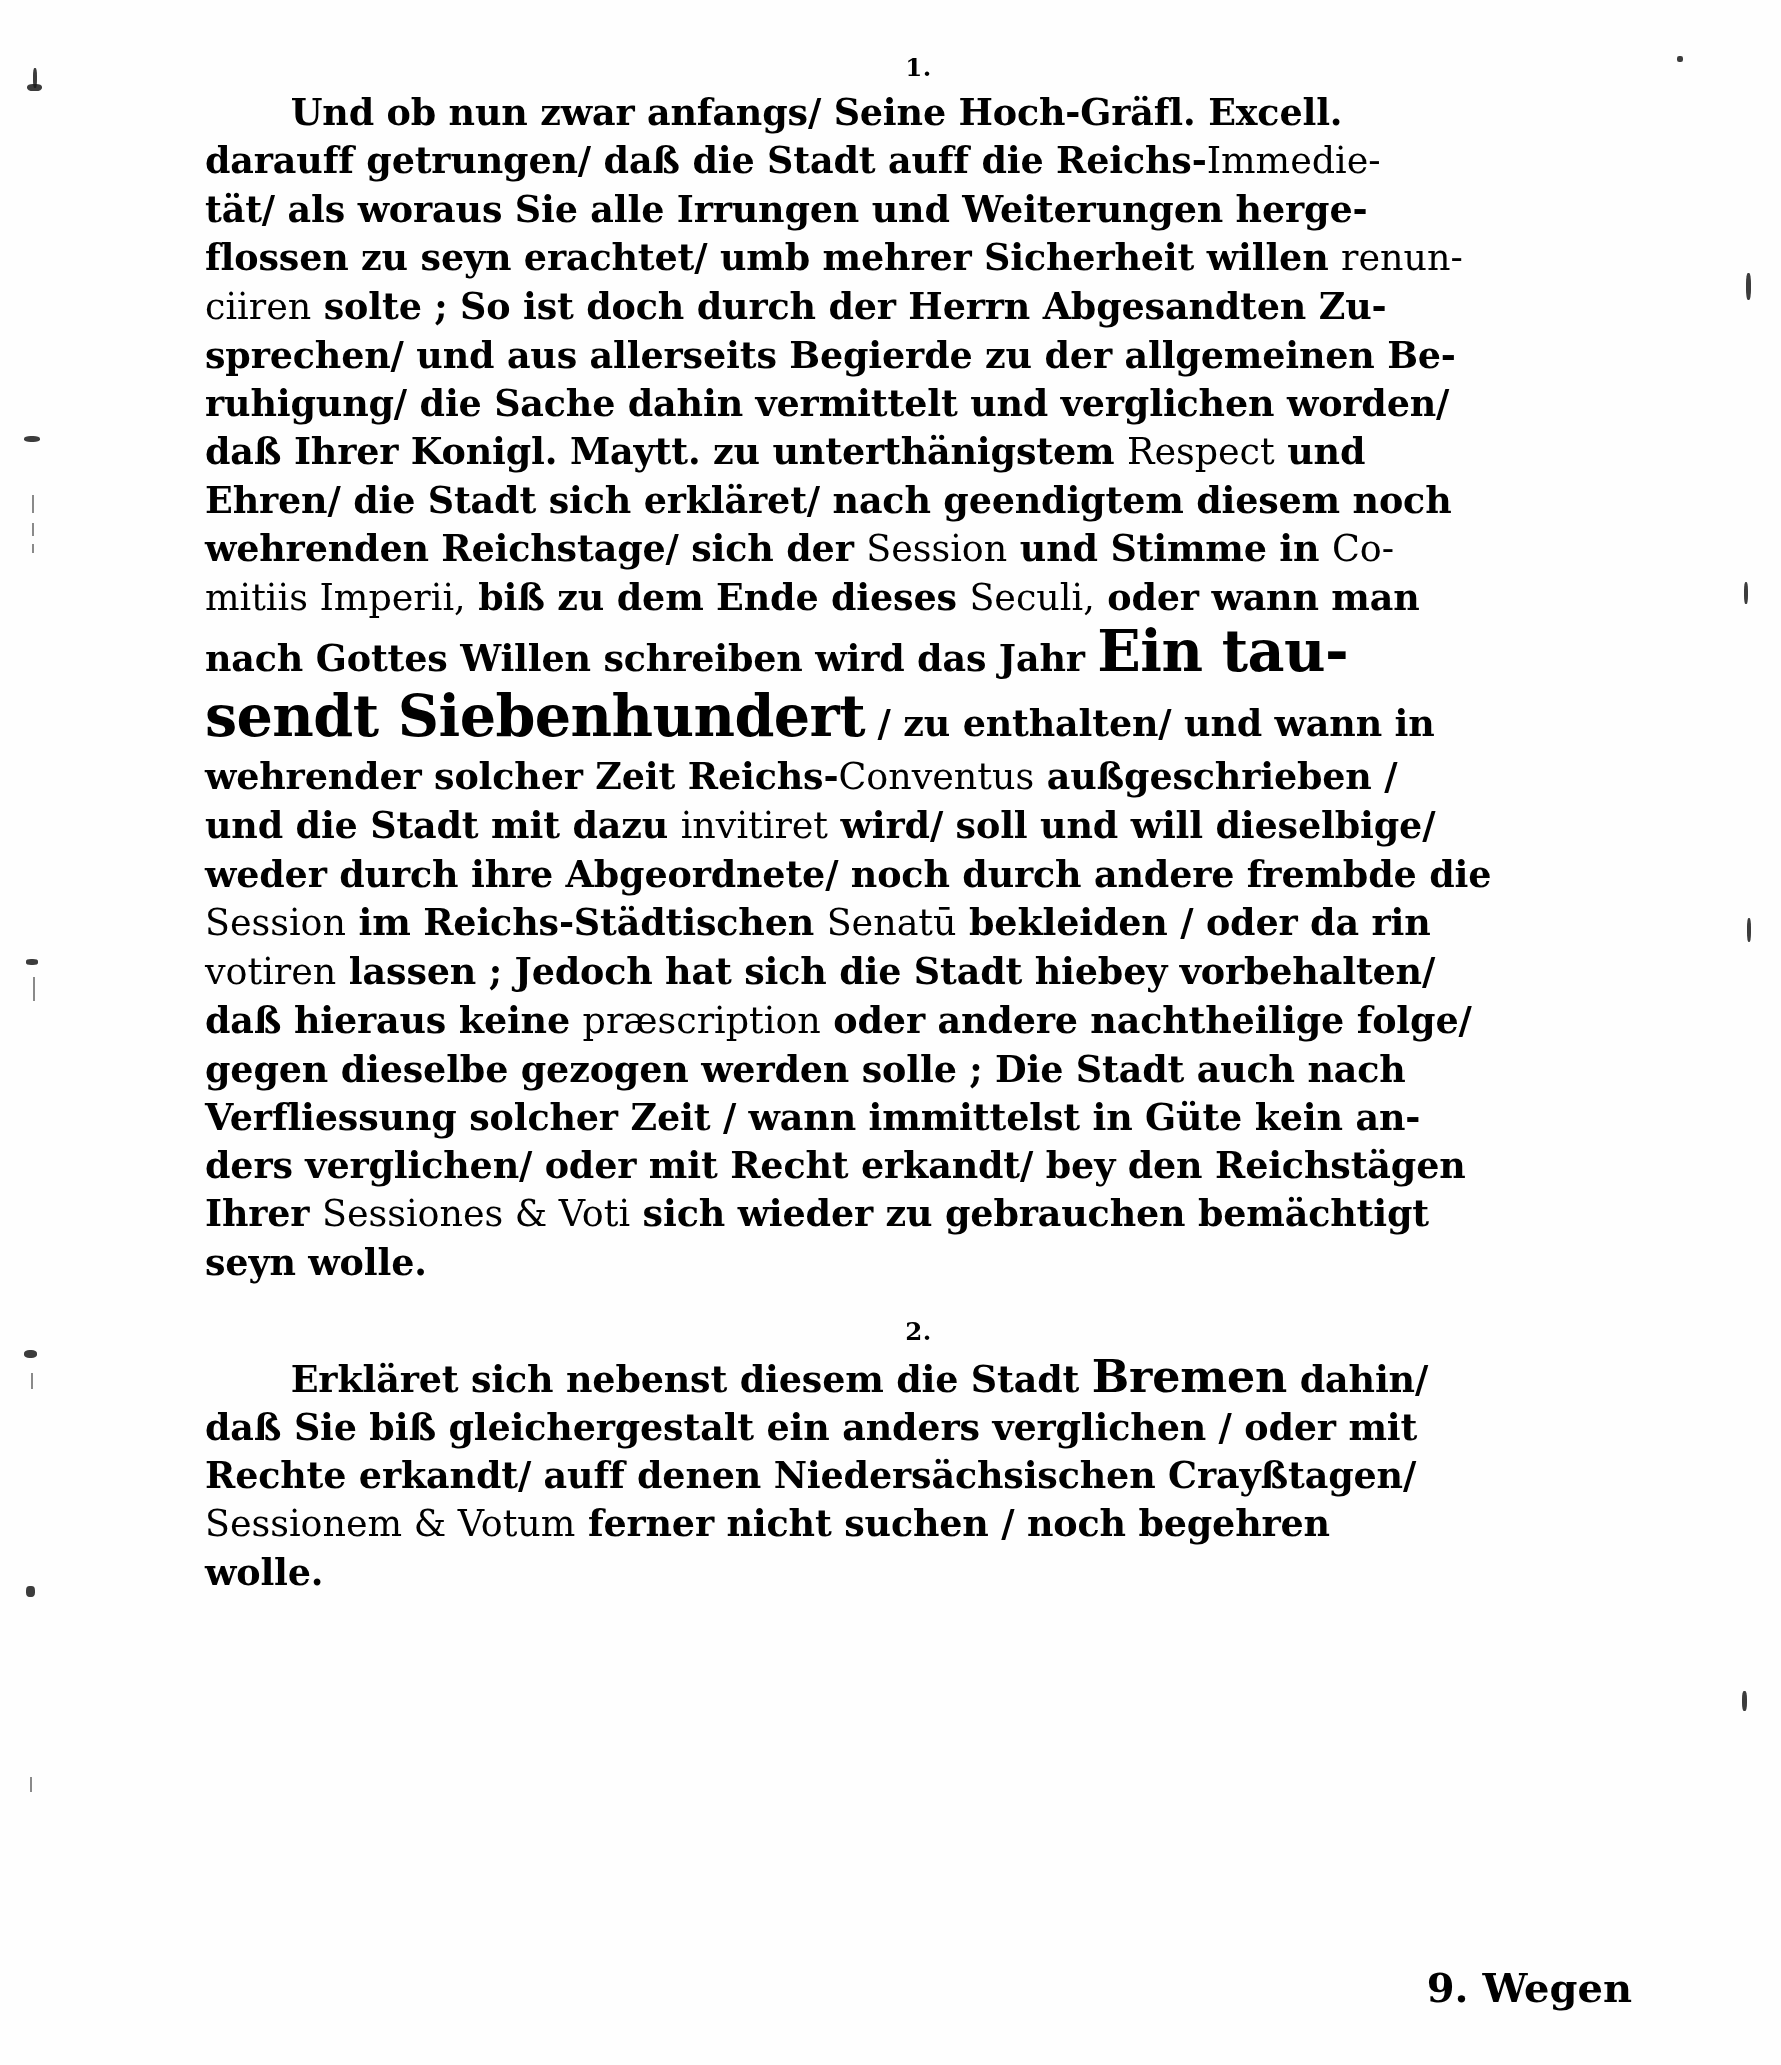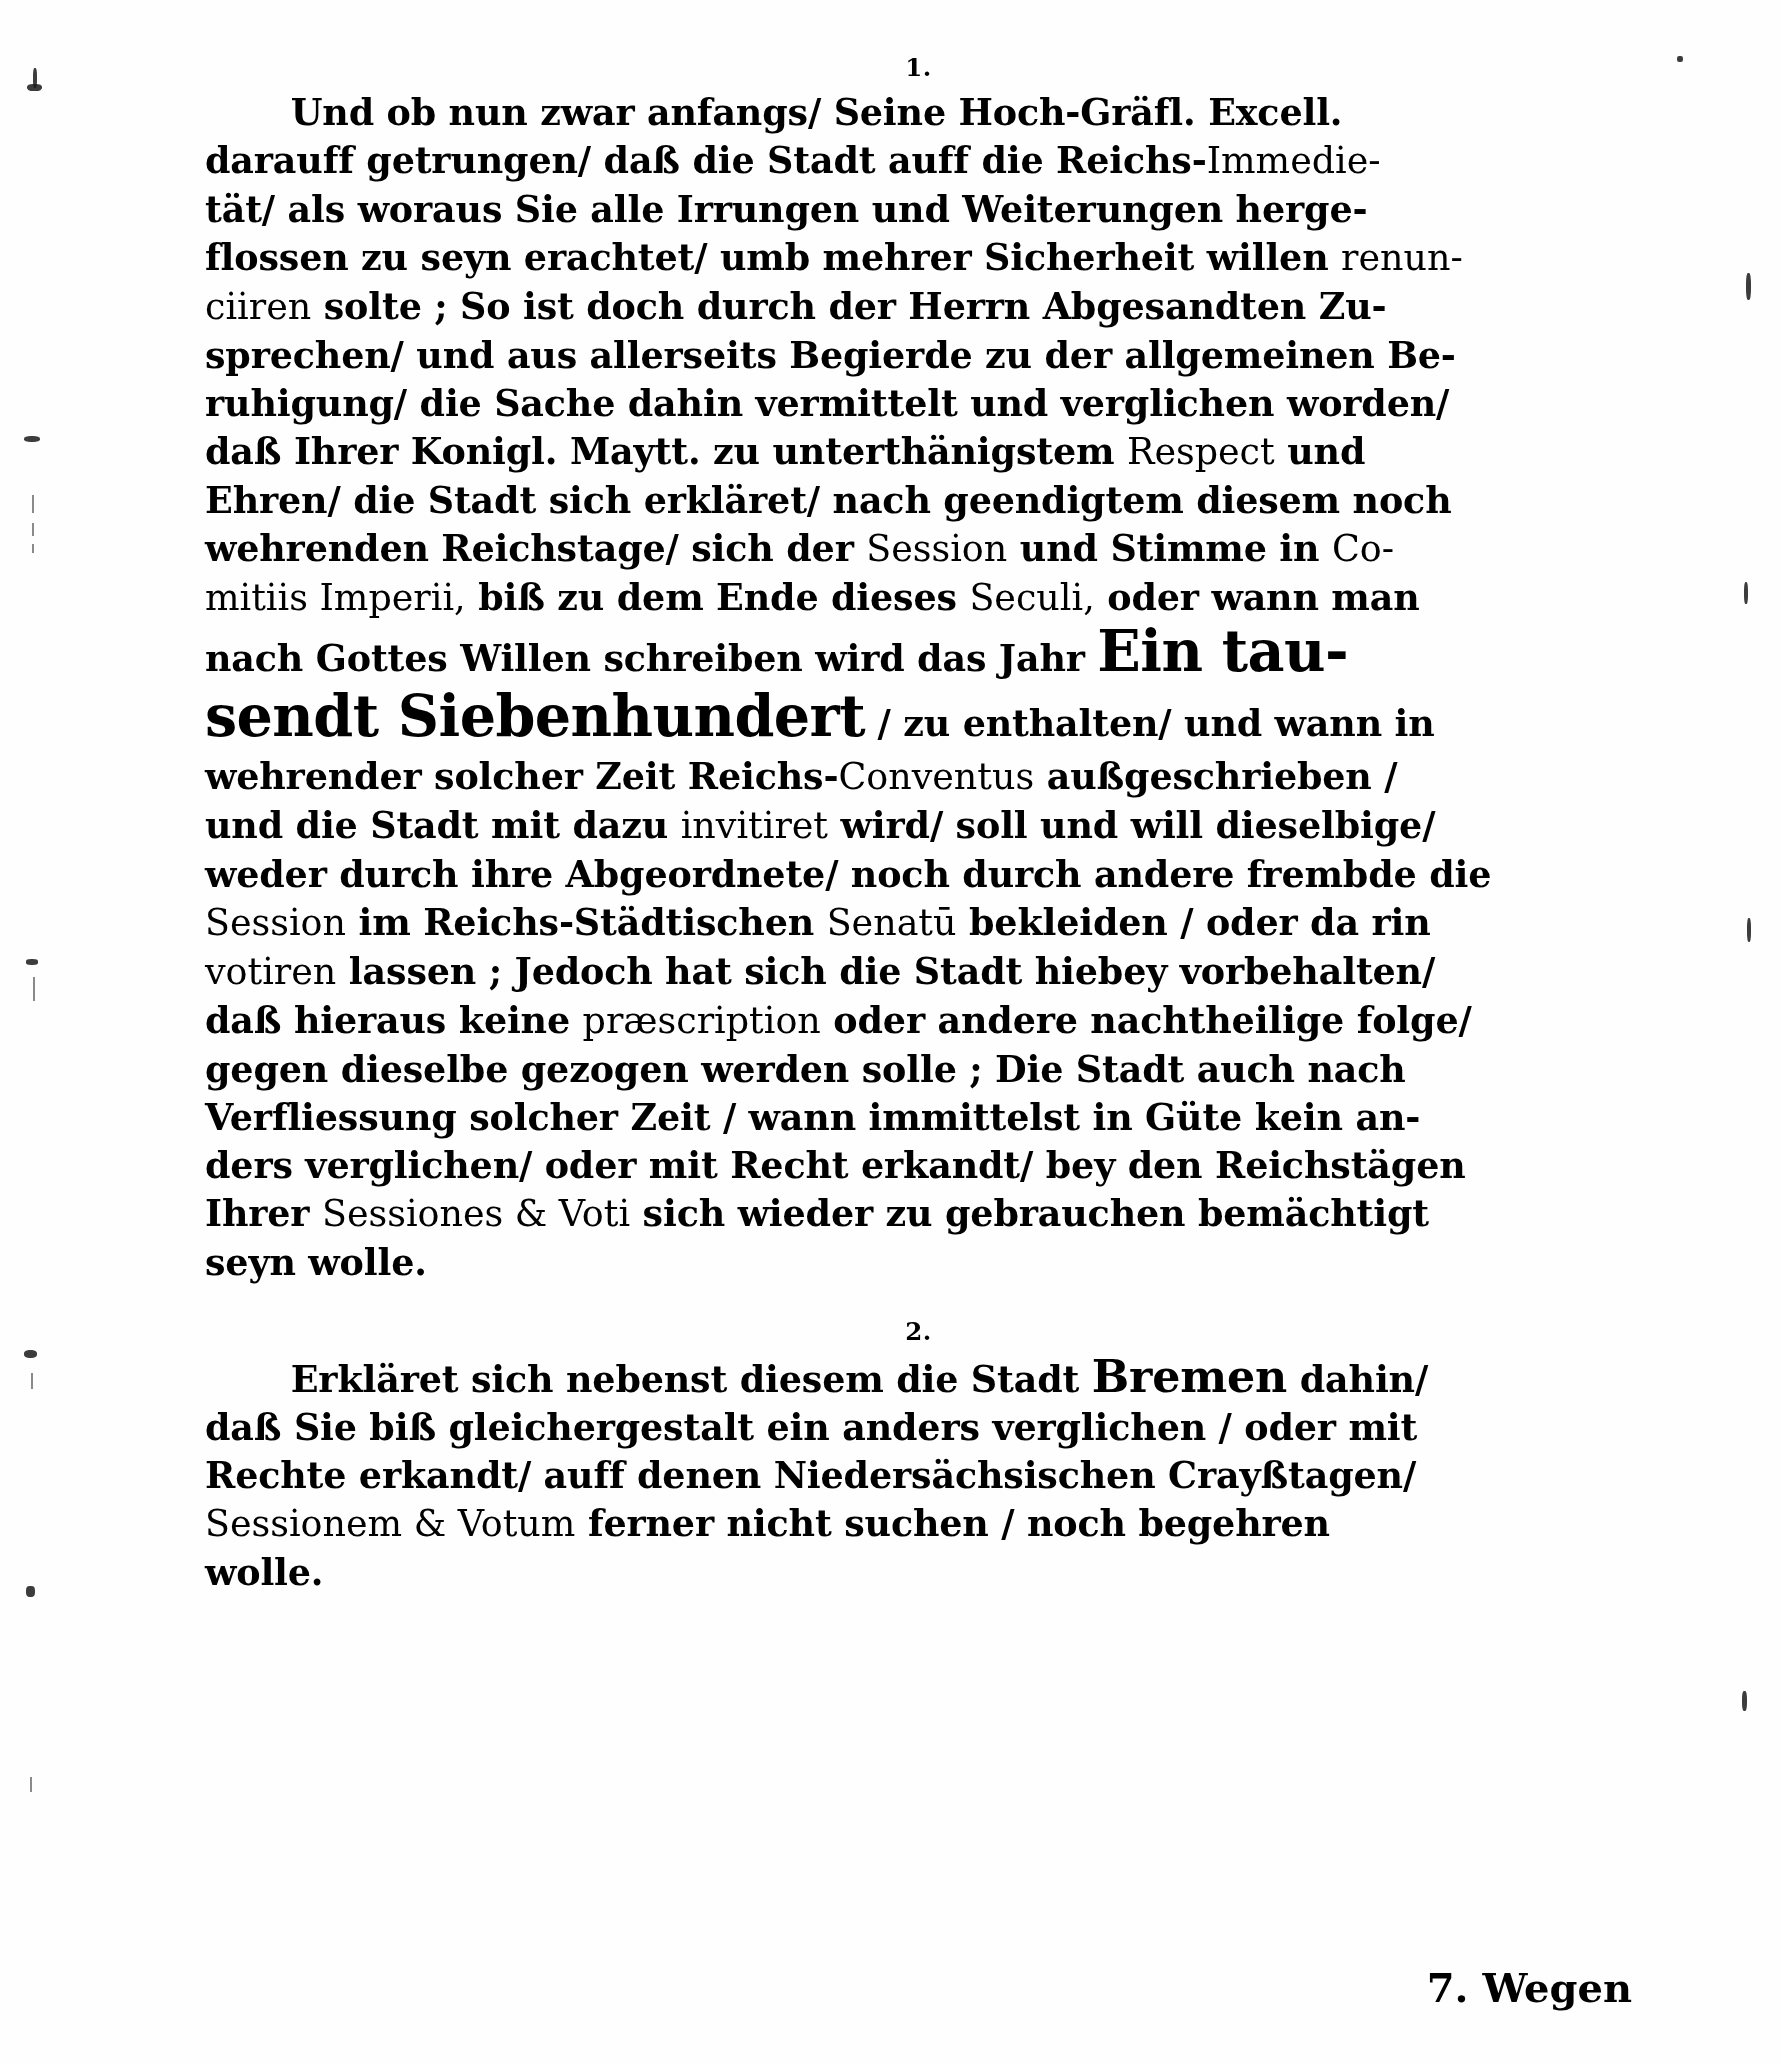--- a/index.html
+++ b/index.html
@@ -165,16 +165,16 @@
       <div class="line"><span>Ihrer </span><span class="rom">Sessiones &amp; Voti</span><span> sich wieder zu gebrauchen bemächtigt</span></div>
       <div class="line"><span>seyn wolle.</span></div>
       <div class="section-number second">2.</div>
       <div class="line indent"><span>Erkläret sich nebenst diesem die Stadt </span><span class="semibig">Bremen</span><span> dahin/</span></div>
       <div class="line"><span>daß Sie biß gleichergestalt ein anders verglichen / oder mit</span></div>
       <div class="line"><span>Rechte erkandt/ auff denen Niedersächsischen Crayßtagen/</span></div>
       <div class="line"><span class="rom">Sessionem &amp; Votum</span><span>  ferner nicht suchen /  noch  begehren</span></div>
       <div class="line"><span>wolle.</span></div>
     </div>
 
-  <div id="catchword">7. Wegen</div>
+  <div id="catchword">9. Wegen</div>
 
 </div>
 
 
 </body></html>

